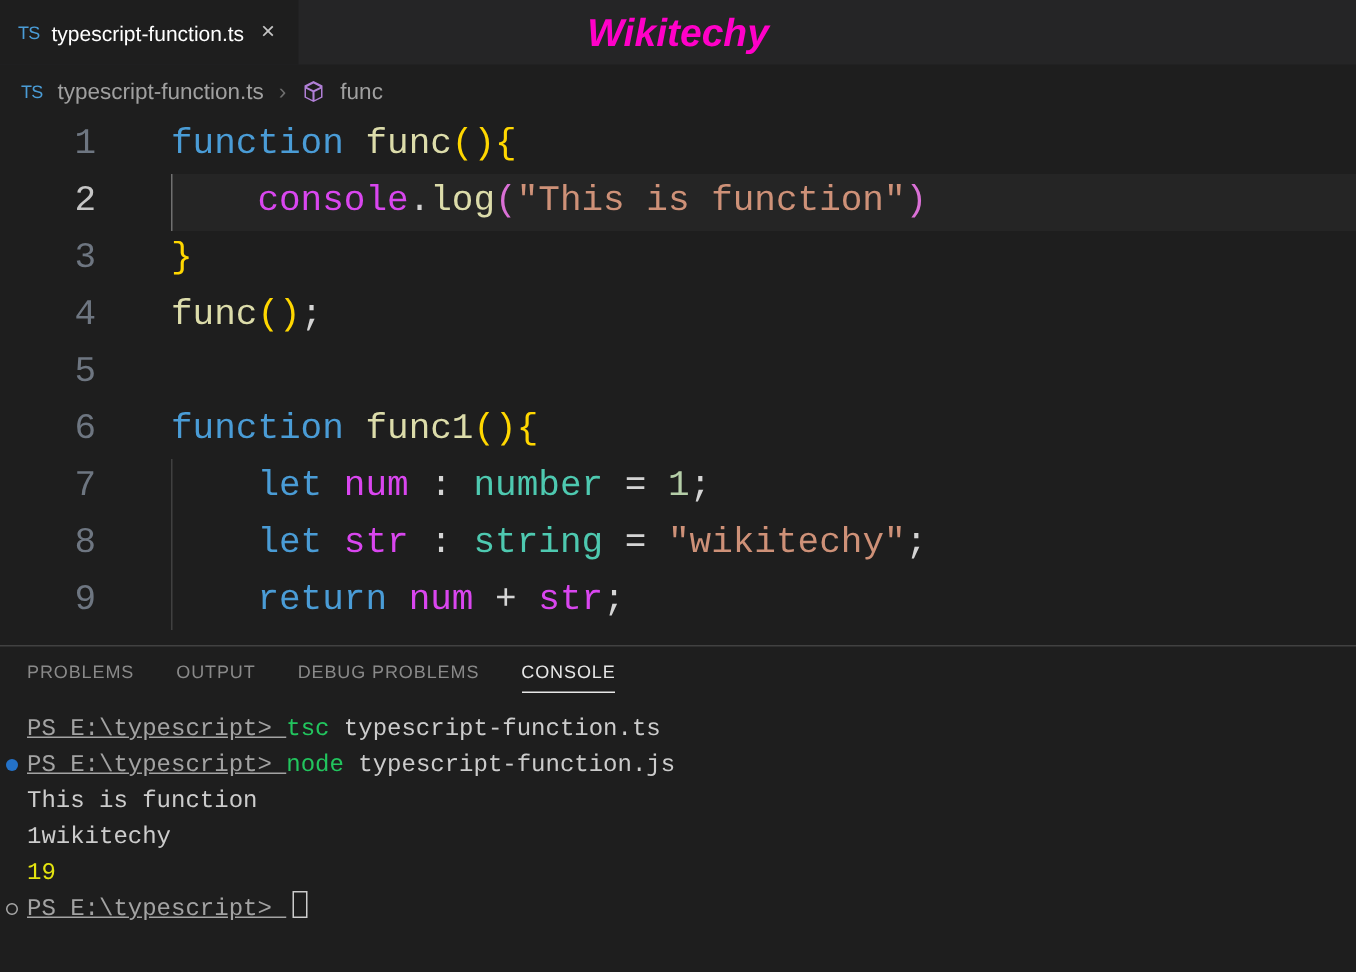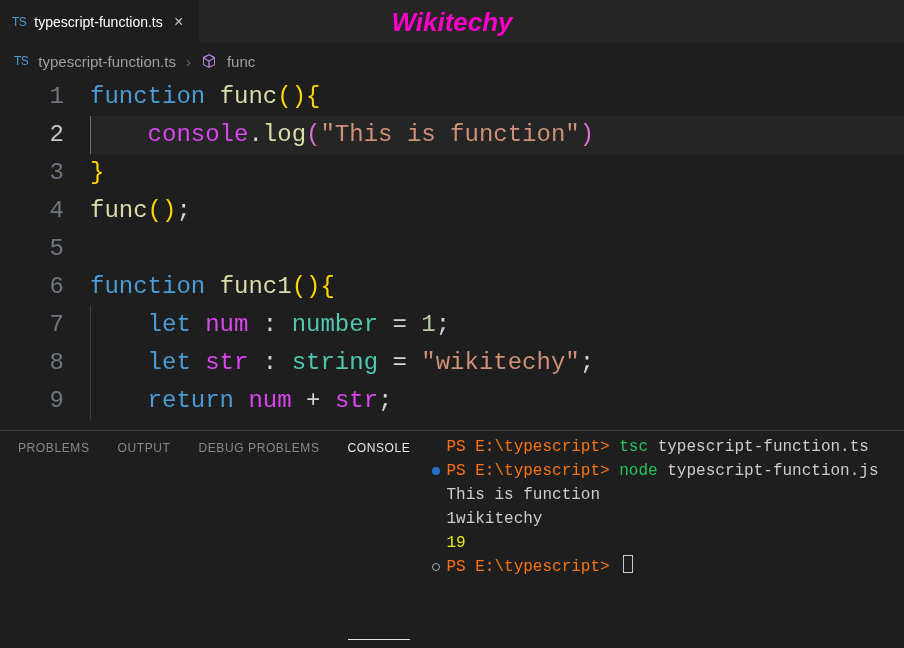--- a/index.html
+++ b/index.html
@@ -90,21 +90,21 @@
     padding-right: 26px;
     user-select: none;
   }
   .gutter div { height: 38px; }
   .gutter .current { color: #c6c6c6; }
   .code {
     flex: 1;
     position: relative;
     white-space: pre;
   }
-  .code .line { height: 38px; position: relative; }
+  .code .line { height: 38px; position: relative; margin-left: 24px; }
   .code .line.hl { background: rgba(255,255,255,0.035); }
   .indent-guide {
     position: absolute;
     left: 0;
     top: 0;
     bottom: 0;
     border-left: 1px solid #404040;
   }
   .indent-guide.active { border-left-color: #707070; }
 
@@ -117,21 +117,21 @@
   .num{ color: #b5cea8; }      
   .pun{ color: #d4d4d4; }
   .par{ color: #ffd700; }      
   .par2{ color: #da70d6; }
 
   
   .panel {
     border-top: 1px solid #414141;
     height: 218px;
     display: flex;
-    flex-direction: row;
+    flex-direction: column;
   }
   .panel-tabs {
     display: flex;
     gap: 28px;
     padding: 10px 18px 8px 18px;
     font-family: -apple-system, "Segoe UI", sans-serif;
     font-size: 12px;
     letter-spacing: 0.6px;
     color: #8a8a8a;
   }
@@ -152,21 +152,21 @@
   .term-line { position: relative; padding-left: 0; white-space: pre; }
   .dot-blue, .dot-open {
     position: absolute;
     left: -14px;
     top: 8px;
     width: 8px; height: 8px;
     border-radius: 50%;
   }
   .dot-blue { background: #2472c8; }
   .dot-open { border: 1px solid #aaaaaa; background: transparent; }
-  .ps-path { color: #f97316; }
+  .ps-path { color: #a3a3a3; text-decoration: underline; }
   .cmd-y { color: #22c55e; }
   .out-y { color: #e5e510; }
   .cursor-box {
     display:inline-block;
     width: 10px; height: 18px;
     border:1px solid #cccccc;
     vertical-align: -2px;
     margin-left: 4px;
   }
 </style>

